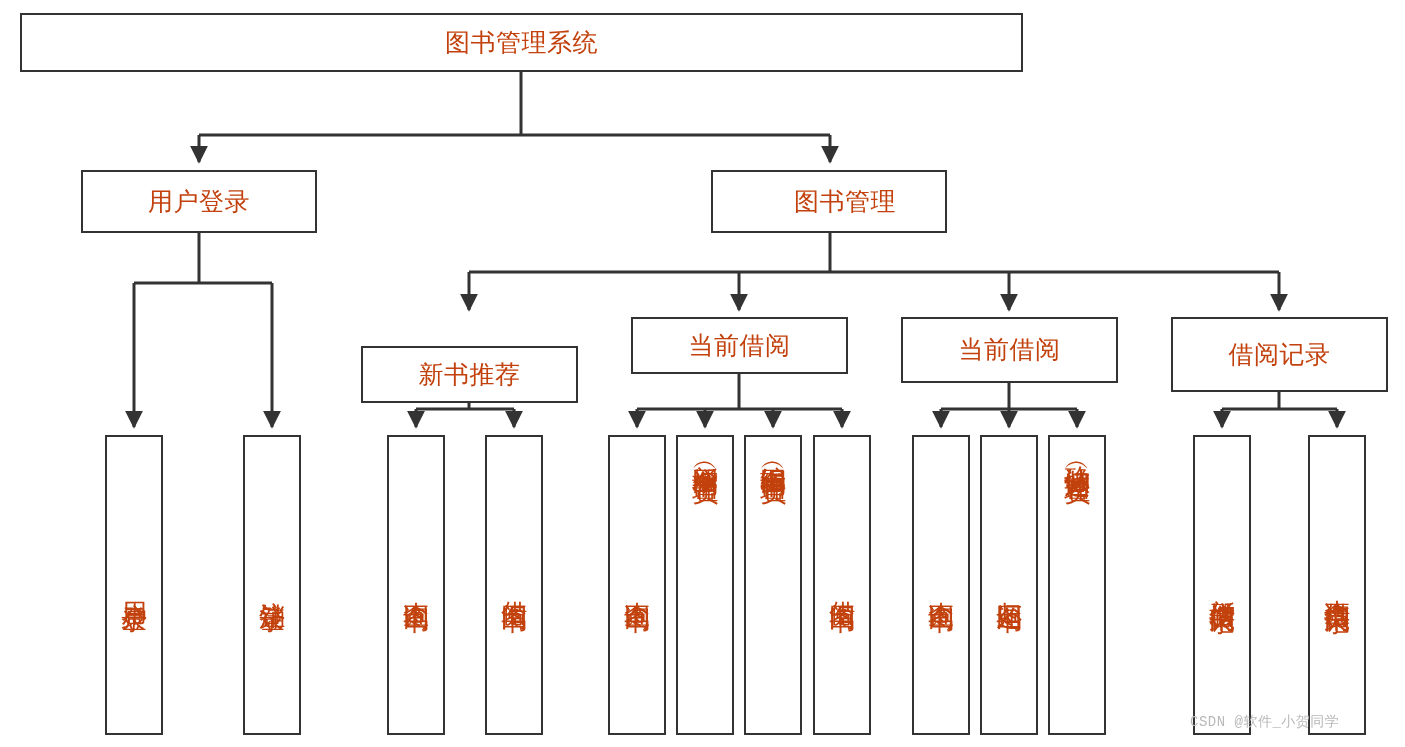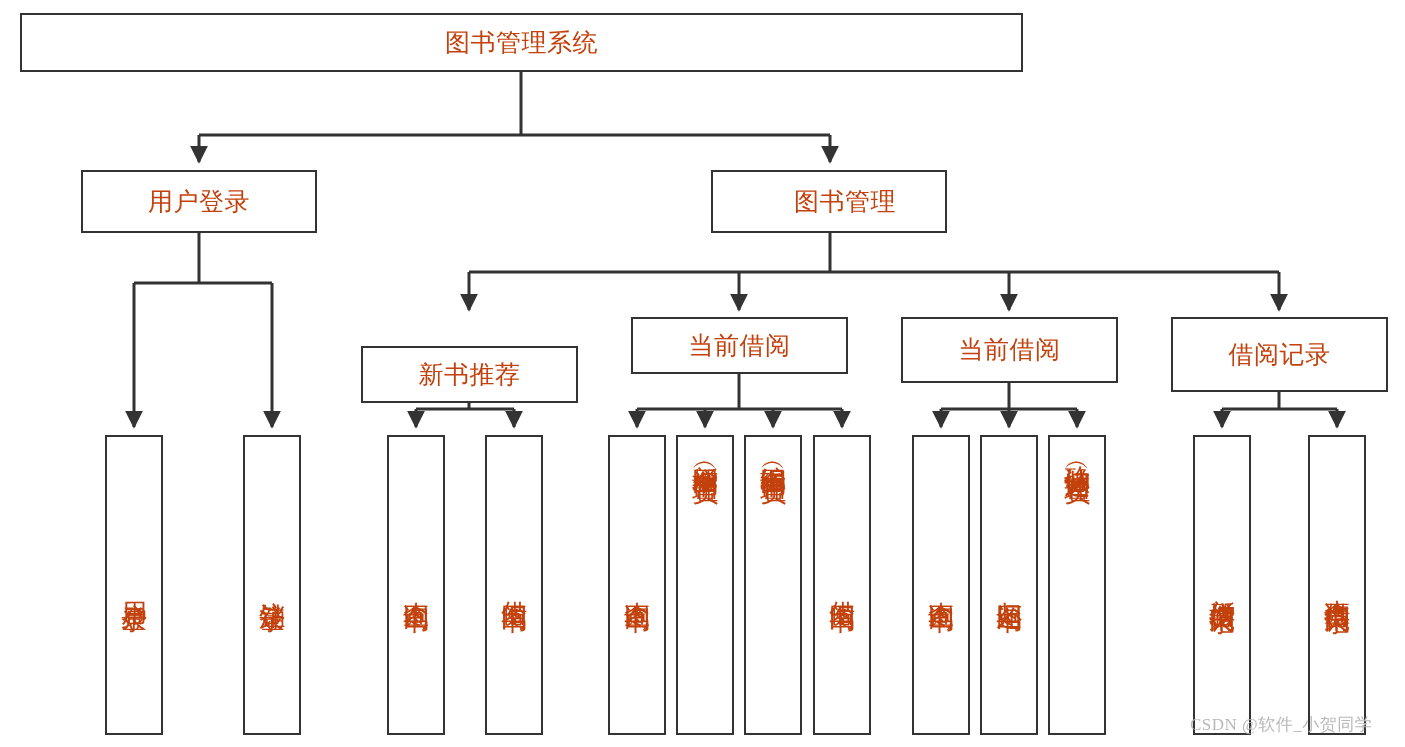--- a/index.html
+++ b/index.html
@@ -62,24 +62,24 @@
     letter-spacing: 2px;
     white-space: nowrap;
   }
   .node.vert.topalign {
     align-items: flex-start;
     padding-top: 8px;
   }
   .watermark {
     position: absolute;
     color: #b9b9b9;
-    font-size: 17px;
+    font-size: 14px;
     white-space: nowrap;
     letter-spacing: 0.5px;
-    font-family: Liberation Serif, serif;
+    font-family: Liberation Mono, monospace;
   }
 </style>
 </head>
 <body>
 
 <div id="canvas">
 
   <svg id="edges" viewBox="0 0 1405 747">
     <defs>
       <marker id="arrow" viewBox="0 0 10 10" refX="9" refY="5" markerWidth="6" markerHeight="6" orient="auto-start-reverse">

